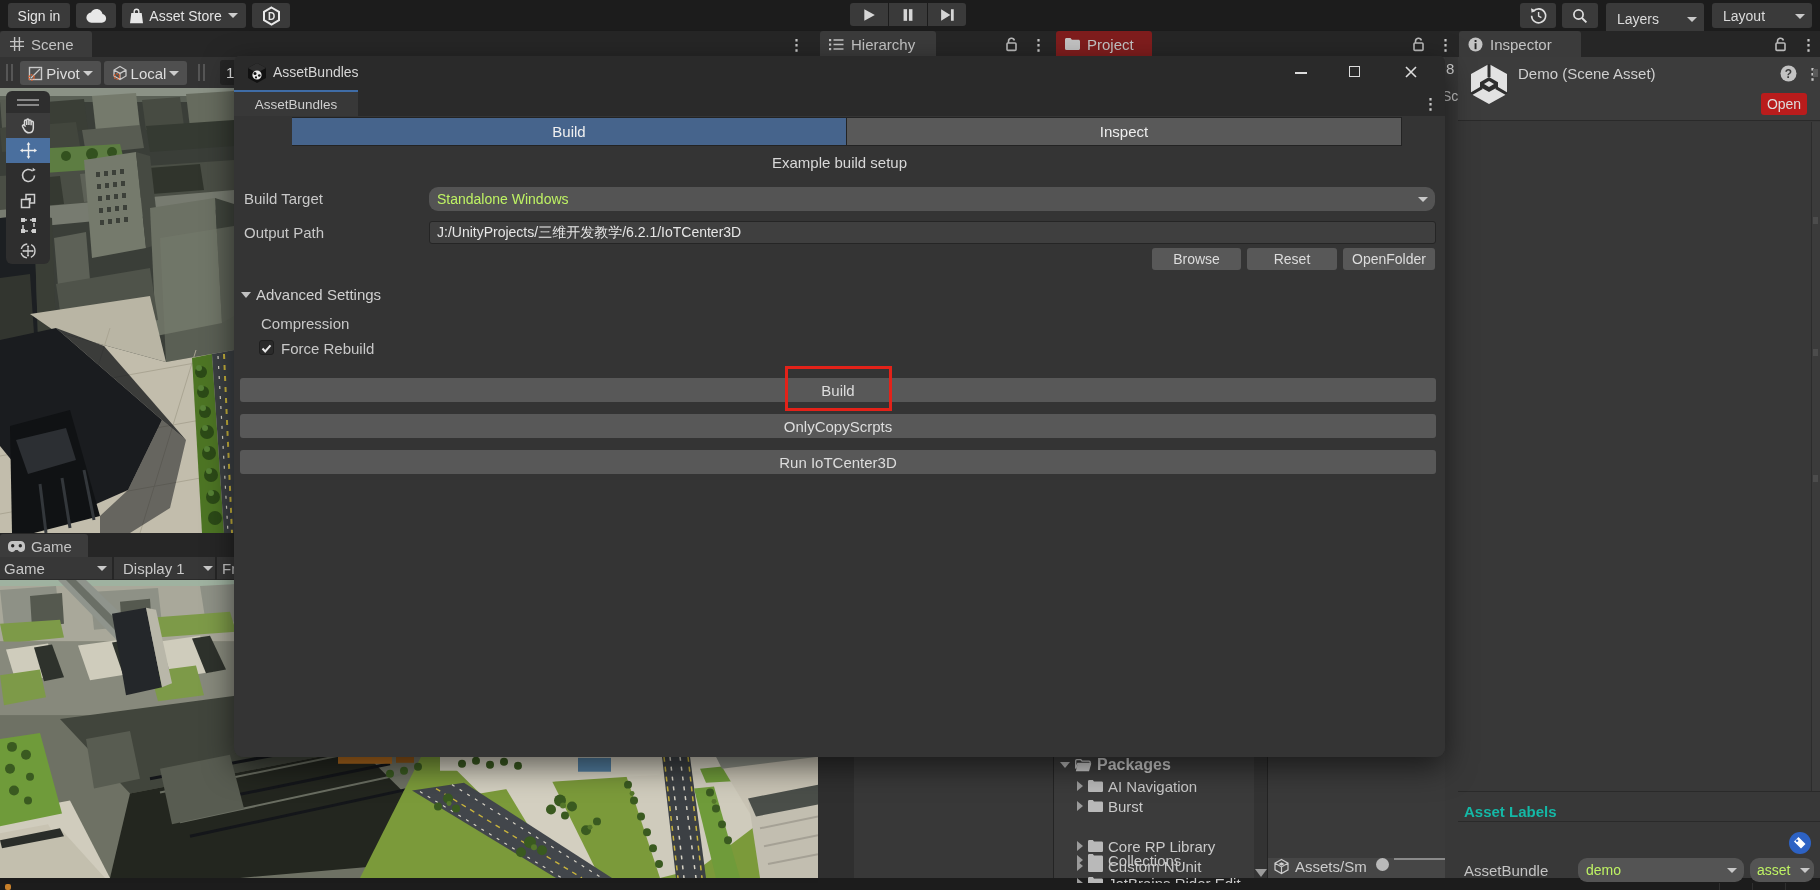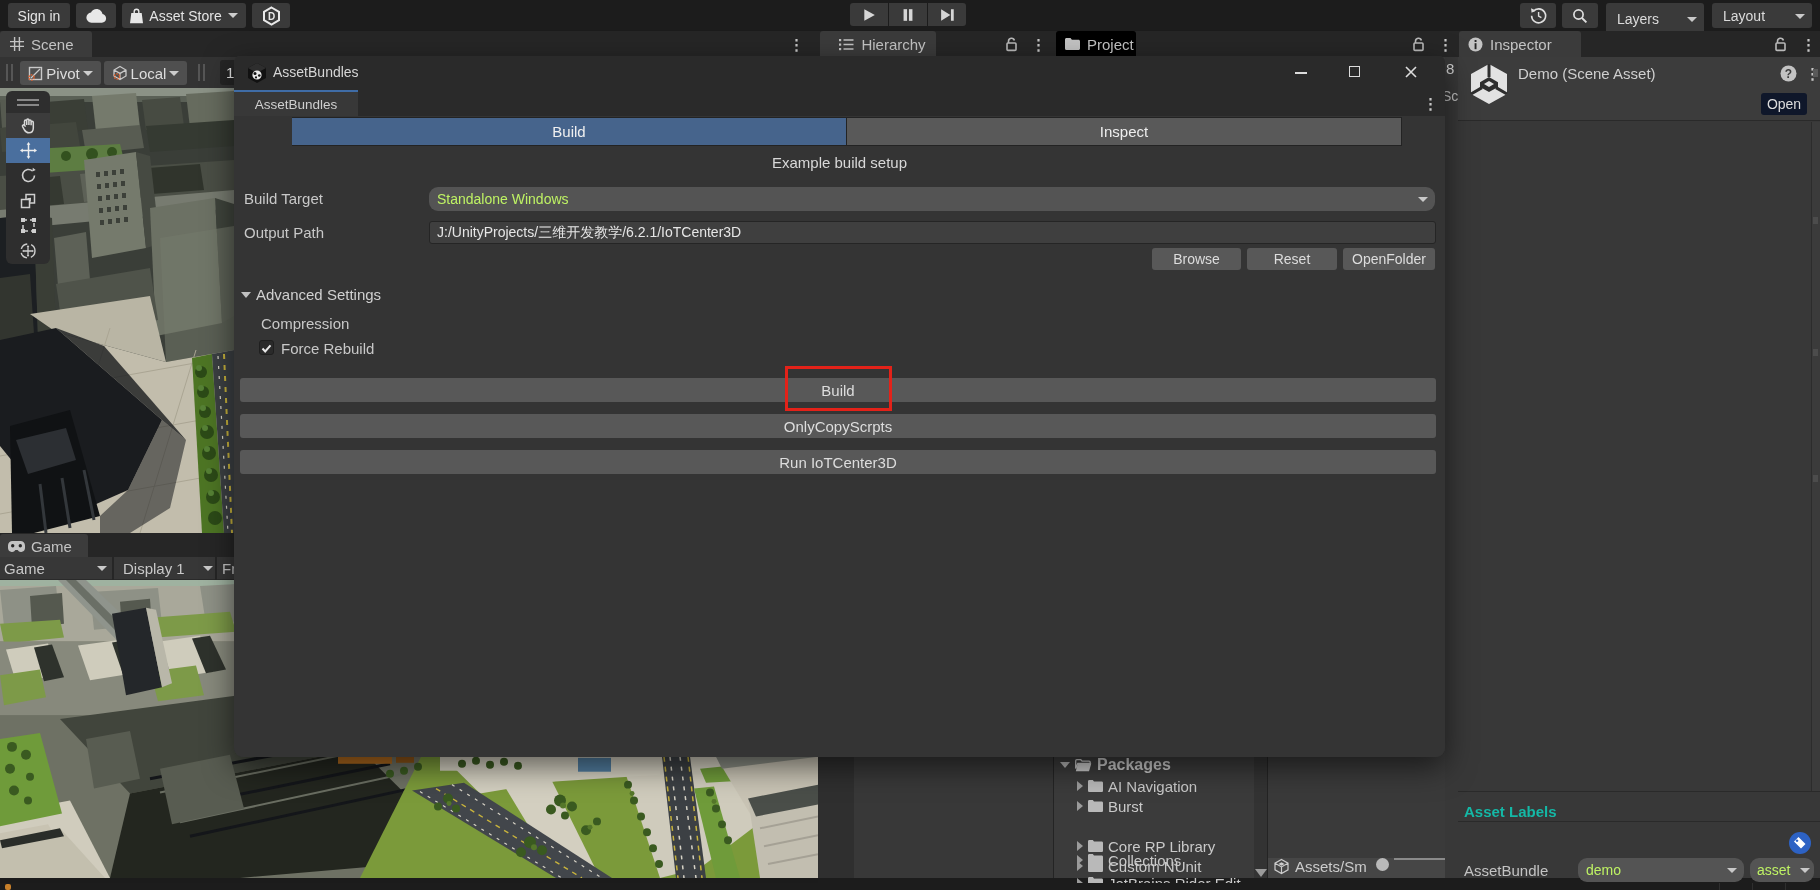--- a/index.html
+++ b/index.html
@@ -79,40 +79,40 @@
     <div class="abs tab" style="left:0;top:0;width:92px;height:26px;background:#3b3b3b;border-radius:3px 3px 0 0;padding-left:10px;gap:7px;font-size:15px;">
       <svg width="14" height="14" viewBox="0 0 14 14">
           <g stroke="#c3c3c3" stroke-width="1.4">
             <path d="M4.6 0v14M9.4 0v14M0 4.6h14M0 9.4h14"></path>
           </g>
         </svg>
       <span>Scene</span>
     </div>
     <div class="abs dots3" style="left:789px;top:5px;">⋮</div>
 
-    <div class="abs tab" style="left:820px;top:0;width:116px;height:26px;background:#3b3b3b;border-radius:3px 3px 0 0;padding-left:9px;gap:7px;font-size:15px;justify-content:center;">
+    <div class="abs tab" style="left:820px;top:0;width:116px;height:26px;background:#3b3b3b;border-radius:3px 3px 0 0;padding-left:9px;gap:7px;font-size:15px;">
       <svg width="15" height="13" viewBox="0 0 15 13">
           <g stroke="#c3c3c3" stroke-width="1.6">
             <path d="M4.5 2h10M4.5 6.5h10M4.5 11h10"></path>
           </g>
           <g fill="#c3c3c3">
             <rect x="0" y="1" width="2.2" height="2.2"></rect>
             <rect x="0" y="5.5" width="2.2" height="2.2"></rect>
             <rect x="0" y="10" width="2.2" height="2.2"></rect>
           </g>
         </svg>
       <span>Hierarchy</span>
     </div>
     <svg class="abs" style="left:1005px;top:6px;" width="13" height="15" viewBox="0 0 13 15">
         <path fill="none" stroke="#b9b9b9" stroke-width="1.6" d="M3.5 6V4.4a3 3 0 0 1 5.9-.9"></path>
         <rect x="2" y="6" width="9" height="7.4" rx="1" fill="none" stroke="#b9b9b9" stroke-width="1.6"></rect>
       </svg>
     <div class="abs dots3" style="left:1031px;top:5px;">⋮</div>
 
-    <div class="abs tab" style="left:1056px;top:0;width:80px;height:26px;background:#000000;border-radius:3px 3px 0 0;padding-left:9px;gap:7px;font-size:15px;">
+    <div class="abs tab" style="left:1056px;top:0;width:96px;height:26px;background:#7f1d1d;border-radius:3px 3px 0 0;padding-left:9px;gap:7px;font-size:15px;">
       <svg width="15" height="12" viewBox="0 0 15 12">
           <path fill="#c3c3c3" d="M0 1.5C0 .7.7 0 1.5 0h4l1.4 1.7h6.6c.8 0 1.5.7 1.5 1.5v7.3c0 .8-.7 1.5-1.5 1.5h-12A1.5 1.5 0 0 1 0 10.5z"></path>
         </svg>
       <span>Project</span>
     </div>
     <svg class="abs" style="left:1412px;top:6px;" width="13" height="15" viewBox="0 0 13 15">
         <path fill="none" stroke="#b9b9b9" stroke-width="1.6" d="M3.5 6V4.4a3 3 0 0 1 5.9-.9"></path>
         <rect x="2" y="6" width="9" height="7.4" rx="1" fill="none" stroke="#b9b9b9" stroke-width="1.6"></rect>
       </svg>
     <div class="abs dots3" style="left:1438px;top:5px;">⋮</div>
@@ -627,21 +627,21 @@
         </g>
         <polygon points="21,15 30,20.2 30,25 21,30 12,25 12,20.2" fill="#2e2e2e"></polygon>
         <polygon points="21,19 26,22 21,25 16,22" fill="#e2e2e2"></polygon>
       </svg>
       <span class="abs" style="left:60px;top:8px;font-size:15px;color:#cfcfcf;">Demo (Scene Asset)</span>
       <svg class="abs" style="left:322px;top:8px;" width="17" height="17" viewBox="0 0 17 17">
           <circle cx="8.5" cy="8.5" r="8" fill="#c3c3c3"></circle>
           <text x="8.5" y="12.7" text-anchor="middle" font-size="12" font-weight="bold" fill="#3c3c3c" font-family="Liberation Sans">?</text>
         </svg>
       <span class="abs dots3" style="left:347px;top:8px;">⋮</span>
-      <div class="abs btn" style="left:303px;top:36px;width:46px;height:22px;background:#0f172a;font-size:14px;">Open</div>
+      <div class="abs btn" style="left:303px;top:36px;width:46px;height:22px;background:#b91c1c;font-size:14px;">Open</div>
     </div>
 
     <div class="abs" style="left:0;top:734px;width:362px;height:87px;border-top:1px solid #2a2a2a;">
       <b class="abs" style="left:6px;top:11px;font-size:15px;color:#14b8a6;">Asset Labels</b>
       <div class="abs" style="left:0;top:29px;width:362px;height:1px;background:#2a2a2a;"></div>
       <svg class="abs" style="left:330px;top:39px;" width="24" height="24" viewBox="0 0 24 24">
           <circle cx="12" cy="12" r="11" fill="#2d62c4"></circle>
           <path fill="#ffffff" d="M6 10.5 10.5 6l7 7-4.5 4.5zM9 8.4a1.3 1.3 0 1 0 .01 0z"></path>
         </svg>
       <div class="abs" style="left:6px;top:70px;font-size:15px;color:#c3c3c3;">AssetBundle</div>

